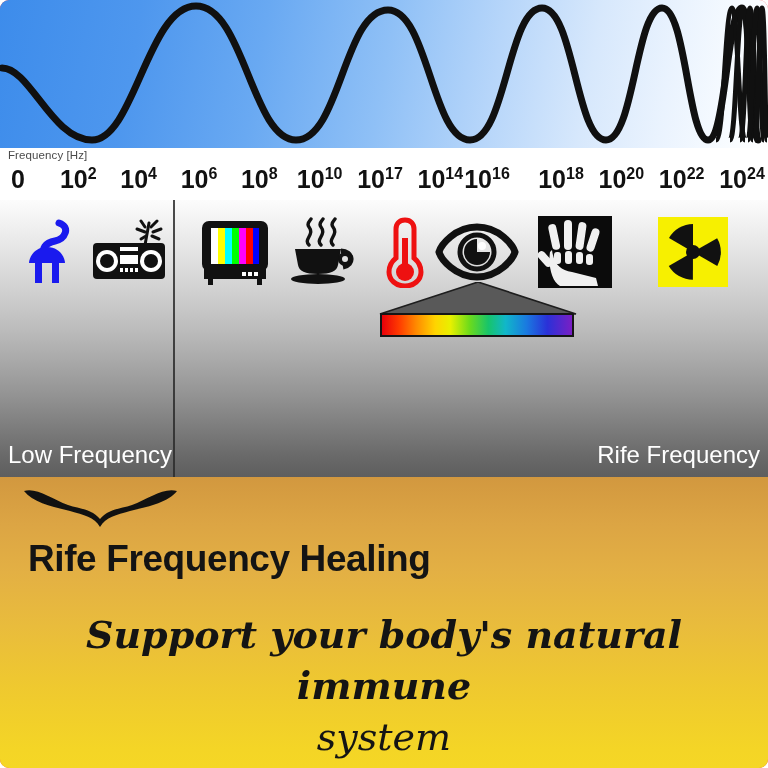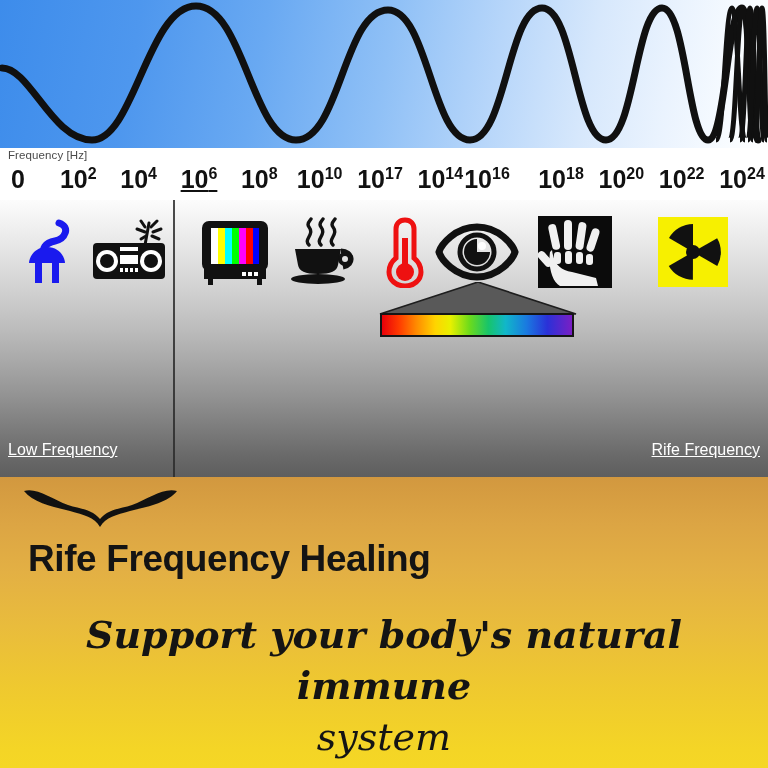--- a/index.html
+++ b/index.html
@@ -9,20 +9,21 @@
   }
   body {
     font-family: "Liberation Sans", sans-serif;
   }
   #poster {
     position: relative;
     width: 768px;
     height: 768px;
     overflow: hidden;
     background: #ef4444;
+    border-radius: 9px;
   }
 
   
   #wave-banner {
     position: absolute;
     left: 0; top: 0;
     width: 768px; height: 148px;
     background: linear-gradient(100deg,
         #3d8ceb 0%,
         #4e97ee 18%,
@@ -139,23 +140,22 @@
   
   #freq-ends {
     position: absolute;
     left: 0; top: 230px;
     width: 768px; height: 47px;
   }
   #low-freq-label, #high-freq-label {
     position: absolute;
     top: 11px;
     color: #ffffff;
-    font-size: 16px;
+    font-size: 24px;
     white-space: nowrap;
-    text-decoration: underline;
   }
   #low-freq-label { left: 8px; }
   #high-freq-label { right: 8px; }
 
   
   #gold-panel {
     position: absolute;
     left: 0; top: 477px;
     width: 768px; height: 340px;
     background: linear-gradient(180deg,
@@ -226,21 +226,21 @@
       </g>
     </svg>
   </div>
 
   <div id="scale-strip">
     <div id="freq-unit-label">Frequency [Hz]</div>
     <div id="tick-row">
         <div class="tick" style="left: 18px;">0</div>
         <div class="tick" style="left: 78.3333px;">10<sup>2</sup></div>
         <div class="tick" style="left: 138.667px;">10<sup>4</sup></div>
-        <div class="tick" style="left: 199px; text-decoration: underline;">10<sup>6</sup></div>
+        <div class="tick" style="left: 199px;">10<sup>6</sup></div>
         <div class="tick" style="left: 259.333px;">10<sup>8</sup></div>
         <div class="tick" style="left: 319.667px;">10<sup>10</sup></div>
         <div class="tick" style="left: 380px;">10<sup>17</sup></div>
         <div class="tick" style="left: 440.333px;">10<sup>14</sup></div>
         <div class="tick" style="left: 487px;">10<sup>16</sup></div>
         <div class="tick" style="left: 561px;">10<sup>18</sup></div>
         <div class="tick" style="left: 621.333px;">10<sup>20</sup></div>
         <div class="tick" style="left: 681.667px;">10<sup>22</sup></div>
         <div class="tick" style="left: 742px;">10<sup>24</sup></div>
       </div>

